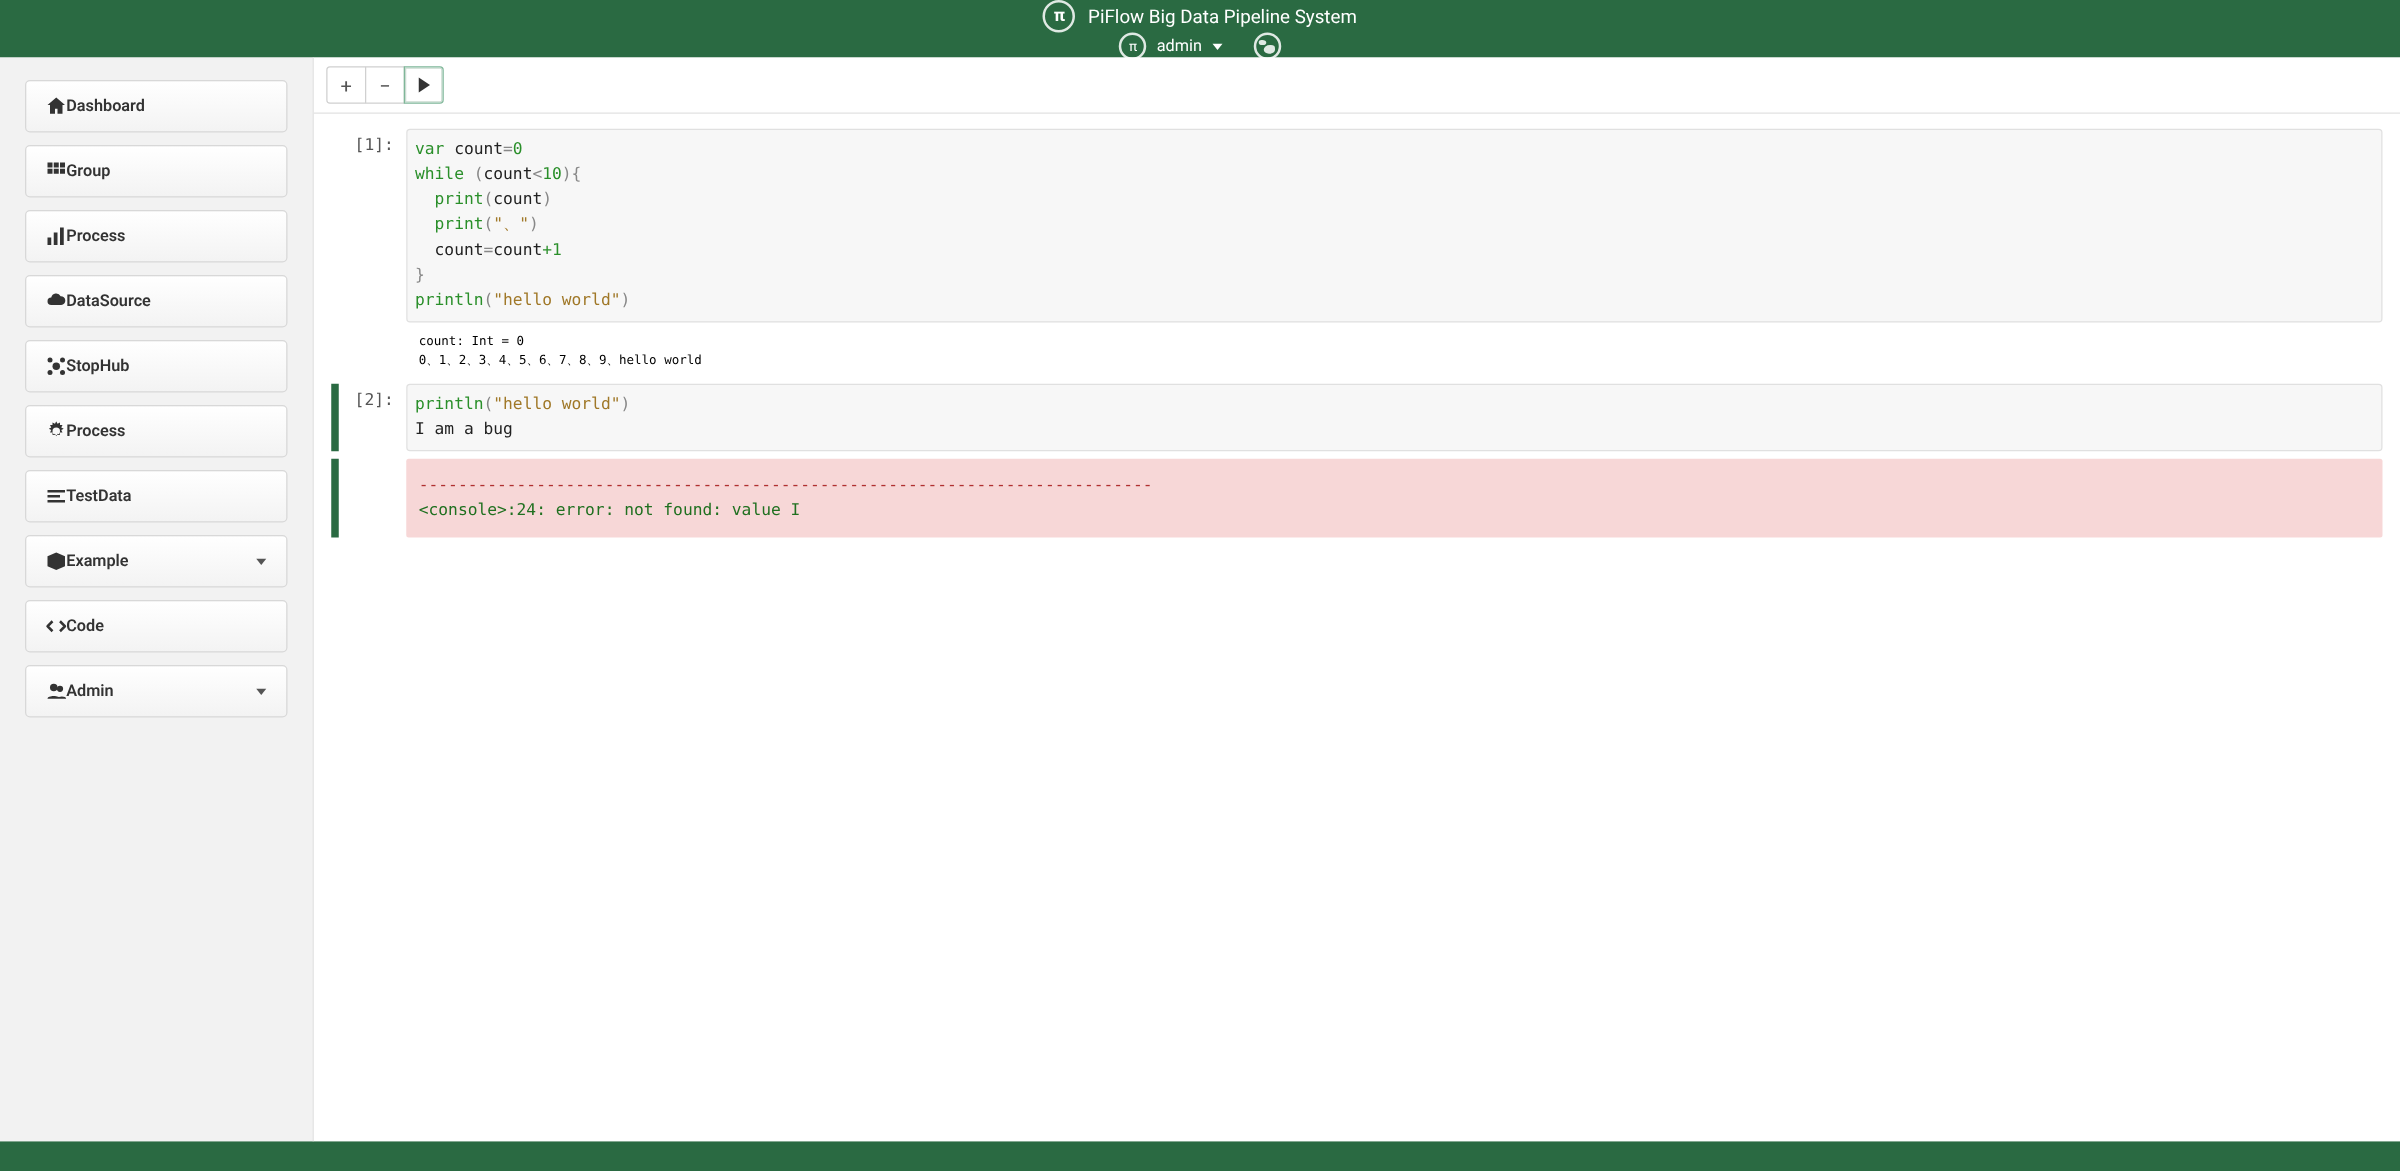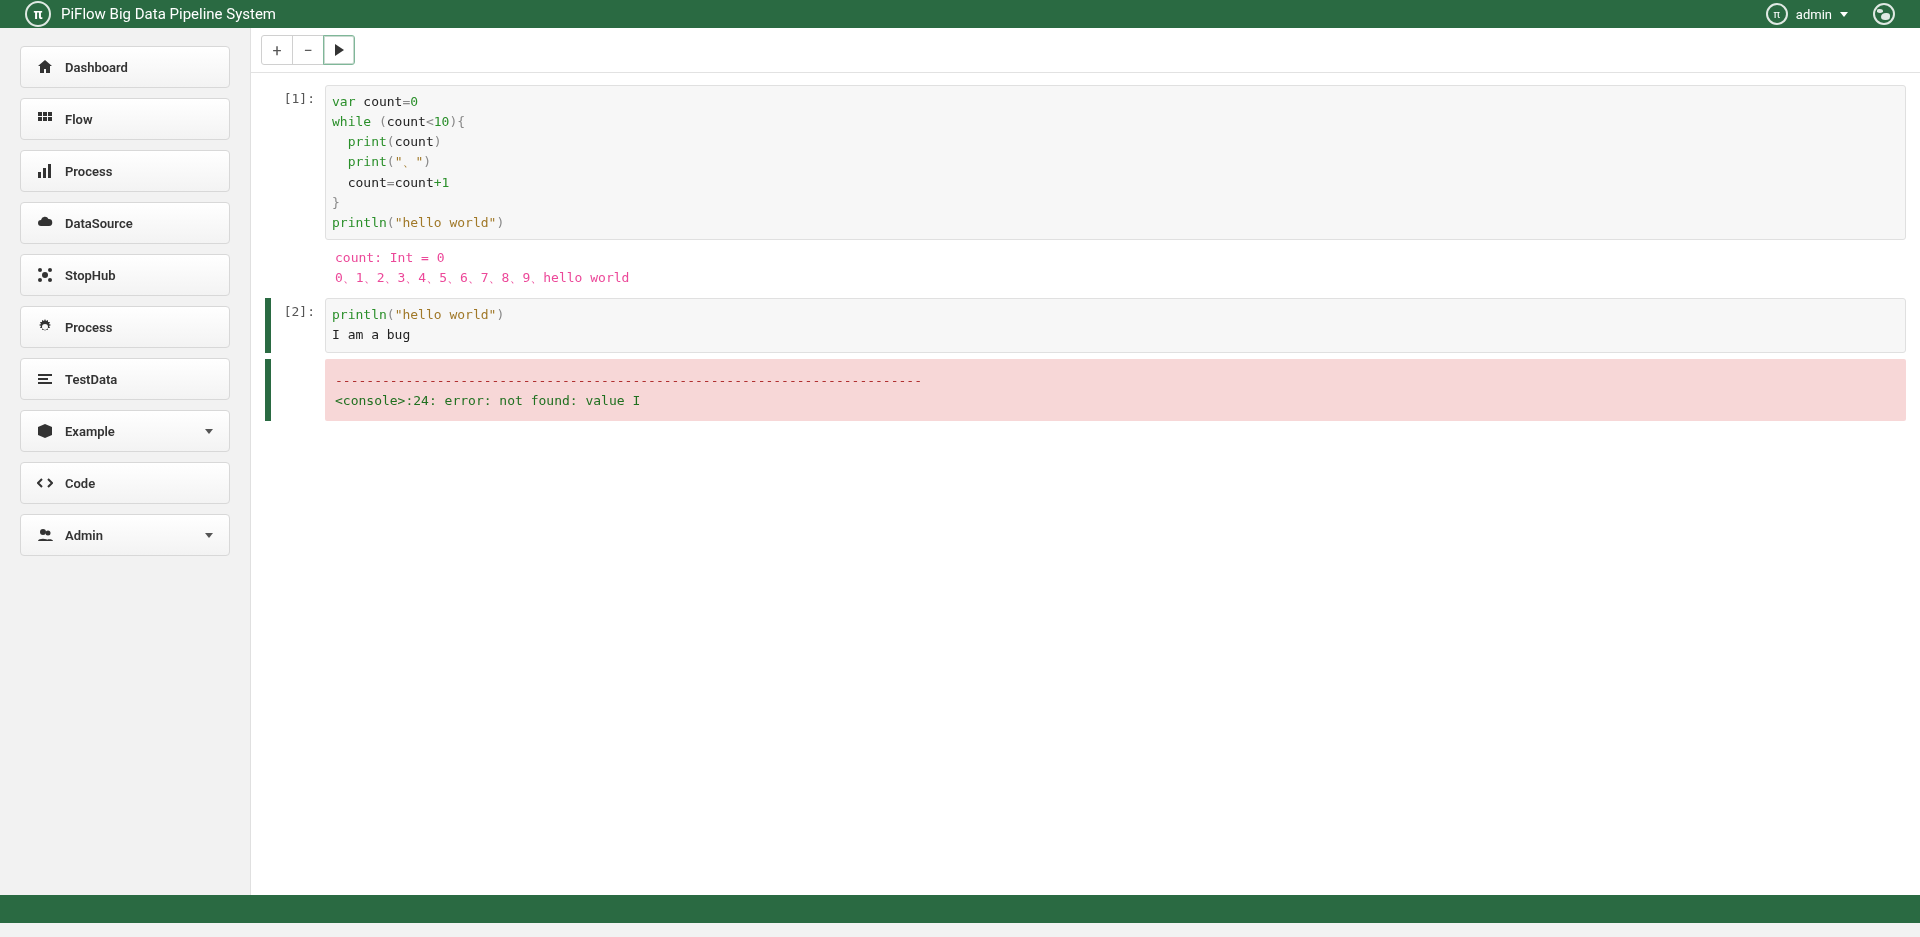--- a/index.html
+++ b/index.html
@@ -11,27 +11,28 @@
 body {
   font-family: -apple-system, BlinkMacSystemFont, "Segoe UI", Roboto, Helvetica, Arial, sans-serif;
   font-size: 13px;
   background: #f2f2f2;
   width: 1920px;
   height: 937px;
   overflow: hidden;
 }
 
 .header {
-  height: 28px;
+  height: 46px;
   background: #2a6a42;
   color: #fff;
   display: flex;
   align-items: center;
   padding: 0 25px;
   justify-content: space-between;
+  flex-direction: column;
 }
 
 .header-left {
   display: flex;
   align-items: center;
   gap: 10px;
 }
 
 .logo-circle {
   width: 26px;
@@ -130,21 +131,21 @@
 
 .sidebar-item {
   background: linear-gradient(to bottom, #ffffff, #f3f3f3);
   border: 1px solid #d8d8d8;
   border-radius: 4px;
   margin-bottom: 10px;
   height: 42px;
   display: flex;
   align-items: center;
   padding: 0 16px;
-  gap: 12px;
+  gap: 0;
   color: #333;
   font-size: 13px;
   cursor: pointer;
   position: relative;
   font-weight: 600;
 }
 
 .sidebar-item .expand-chev {
   position: absolute;
   right: 16px;
@@ -250,24 +251,24 @@
   font-size: 13px;
   line-height: 1.55;
   white-space: pre;
   color: #222;
 }
 
 .output-box {
   flex: 1;
   padding: 8px 10px 10px 10px;
   font-family: ui-monospace, SFMono-Regular, Menlo, Monaco, Consolas, monospace;
-  font-size: 13px;
+  font-size: 10px;
   line-height: 1.55;
   white-space: pre-wrap;
-  color: #ec4899;
+  color: #000000;
 }
 
 .error-box {
   flex: 1;
   background: #f7d7d7;
   padding: 12px 10px 10px 10px;
   font-family: ui-monospace, SFMono-Regular, Menlo, Monaco, Consolas, monospace;
   font-size: 13px;
   line-height: 1.55;
   white-space: pre;
@@ -330,21 +331,21 @@
       <span class="sidebar-icon">
         <svg viewBox="0 0 16 16" width="16" height="16" fill="currentColor">
             <rect x="1" y="1" width="4" height="4"></rect>
             <rect x="6" y="1" width="4" height="4"></rect>
             <rect x="11" y="1" width="4" height="4"></rect>
             <rect x="1" y="6" width="4" height="4"></rect>
             <rect x="6" y="6" width="4" height="4"></rect>
             <rect x="11" y="6" width="4" height="4"></rect>
           </svg>
       </span>
-      <span>Flow</span>
+      <span>Group</span>
     </div>
 
     <div class="sidebar-item">
       <span class="sidebar-icon">
         <svg viewBox="0 0 16 16" width="16" height="16" fill="currentColor">
             <rect x="1" y="9" width="3" height="6"></rect>
             <rect x="6" y="5" width="3" height="10"></rect>
             <rect x="11" y="1" width="3" height="14"></rect>
           </svg>
       </span>

